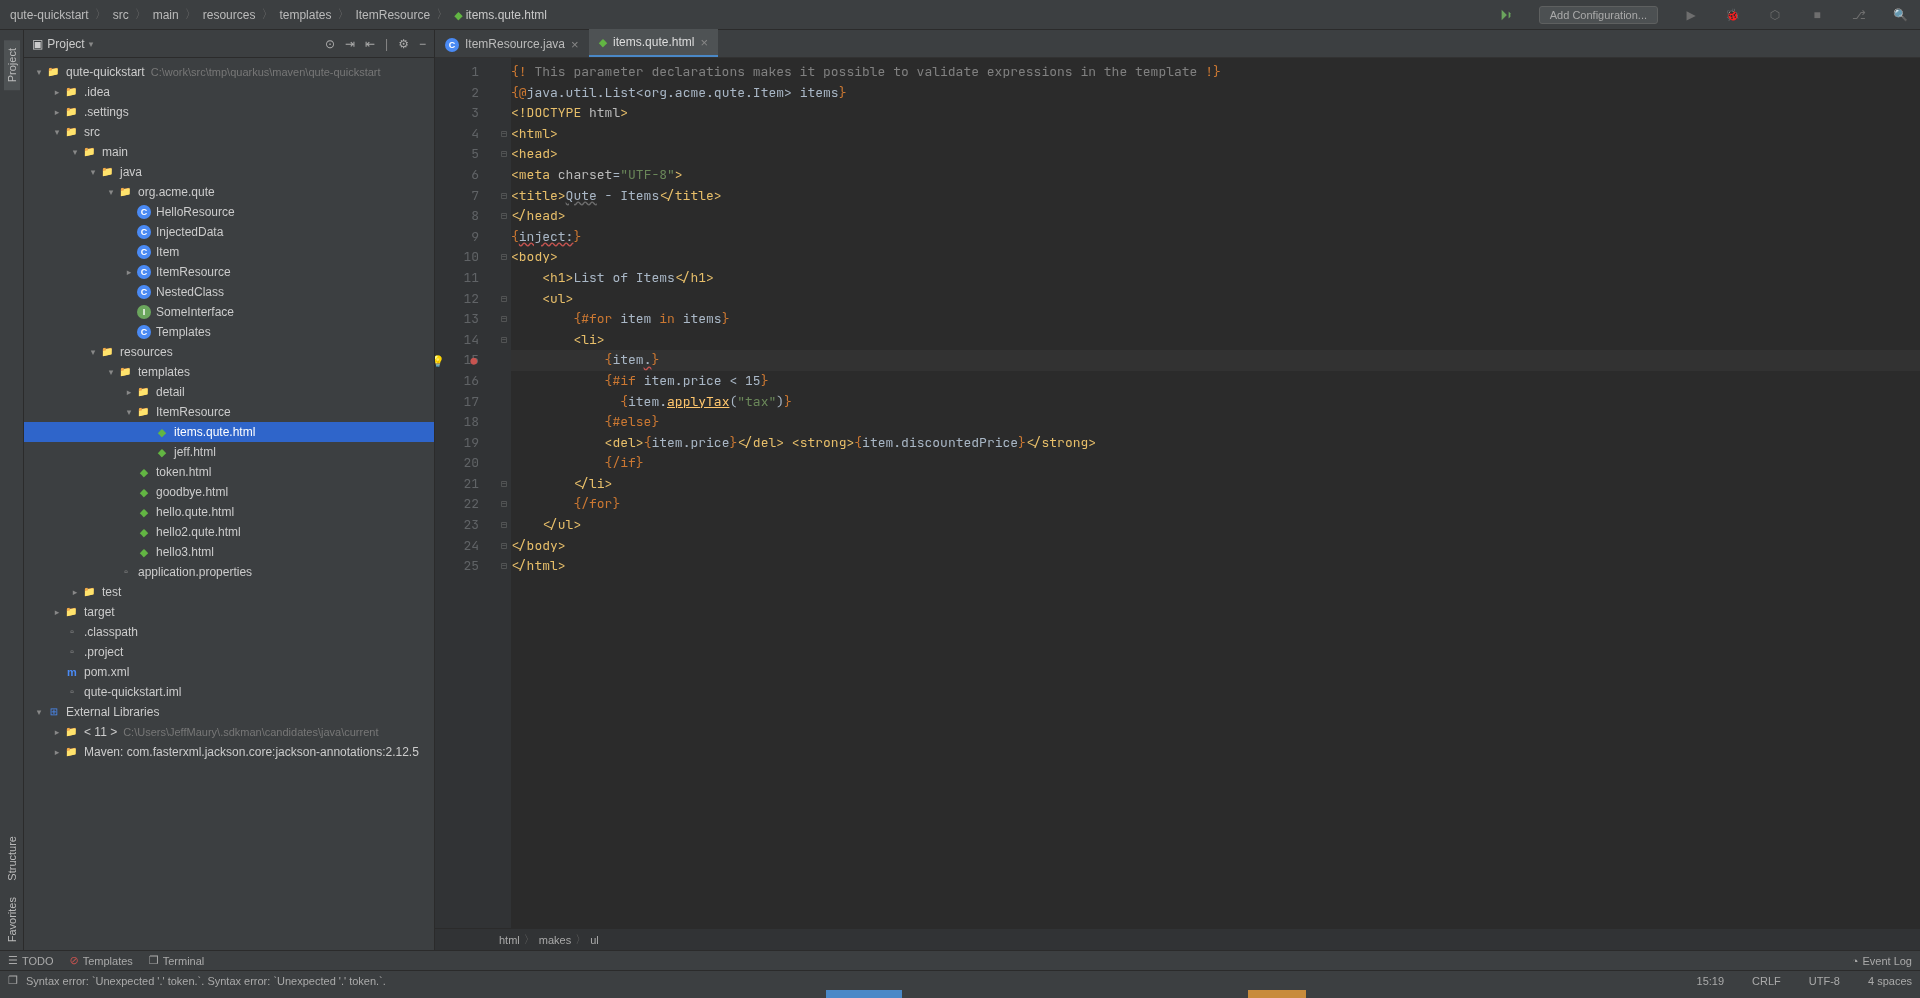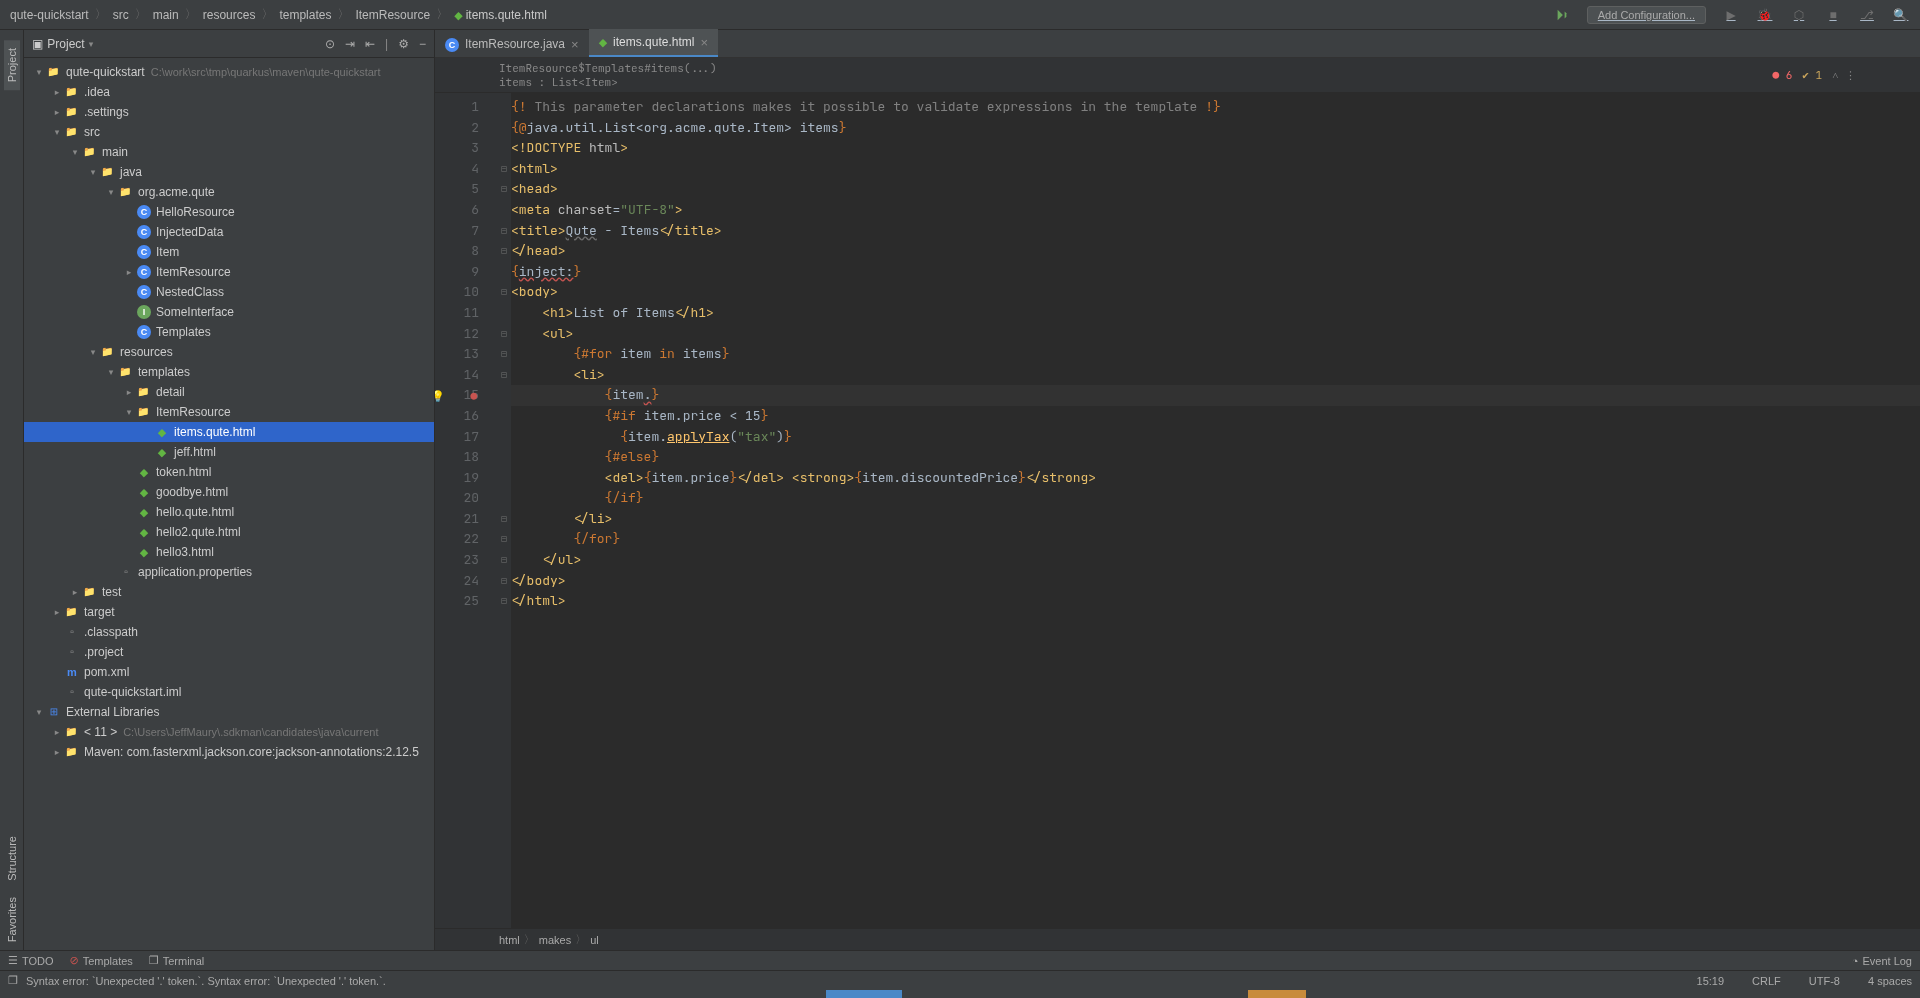--- a/index.html
+++ b/index.html
@@ -17,21 +17,21 @@
   background: #3c3f41;
   display: flex;
   align-items: center;
   padding: 0 10px;
   border-bottom: 1px solid #2b2b2b;
 }
 .breadcrumb { display: flex; align-items: center; gap: 6px; flex: 1; }
 .breadcrumb-sep { color: #6e6e6e; }
 .breadcrumb-item { color: #bbb; cursor: pointer; }
 .breadcrumb-item.highlight { color: #c9c9c9; }
-.top-actions { display: flex; align-items: center; gap: 16px; text-decoration: underline; }
+.top-actions { display: flex; align-items: center; gap: 24px; }
 .add-config-btn {
   background: #4c5052;
   border: 1px solid #5e6060;
   color: #aaa;
   padding: 2px 10px;
   border-radius: 3px;
   cursor: pointer;
   font-size: 11px;
 }
 .icon-btn { width: 18px; height: 18px; display: inline-flex; align-items: center; justify-content: center; color: #6e6e6e; cursor: pointer; }
@@ -435,31 +435,20 @@
           <span><span class="class-icon">C</span></span>
           <span>ItemResource.java</span>
           <span class="tab-close">×</span>
         </div>
         <div class="editor-tab active">
           <span><span class="html-icon">◆</span></span>
           <span>items.qute.html</span>
           <span class="tab-close">×</span>
         </div>
       </div>
-    <div class="editor-context">
-      <div style="color:#888">
-        <div>ItemResource$Templates#items(...)</div>
-        <div>items : List&lt;Item&gt;</div>
-      </div>
-      <div class="editor-badges">
-        <span><span class="badge-err">●</span> <span class="badge-err">6</span></span>
-        <span><span class="badge-warn">✔</span> <span class="badge-warn">1</span></span>
-        <span style="color:#888">˄ ⋮</span>
-      </div>
-    </div>
     <div class="editor-content">
       <div class="gutter" id="gutter-host">
           <div class="gutter-line">1</div>
           <div class="gutter-line">2</div>
           <div class="gutter-line">3</div>
           <div class="gutter-line">4</div>
           <div class="gutter-line">5</div>
           <div class="gutter-line">6</div>
           <div class="gutter-line">7</div>
           <div class="gutter-line">8</div>

